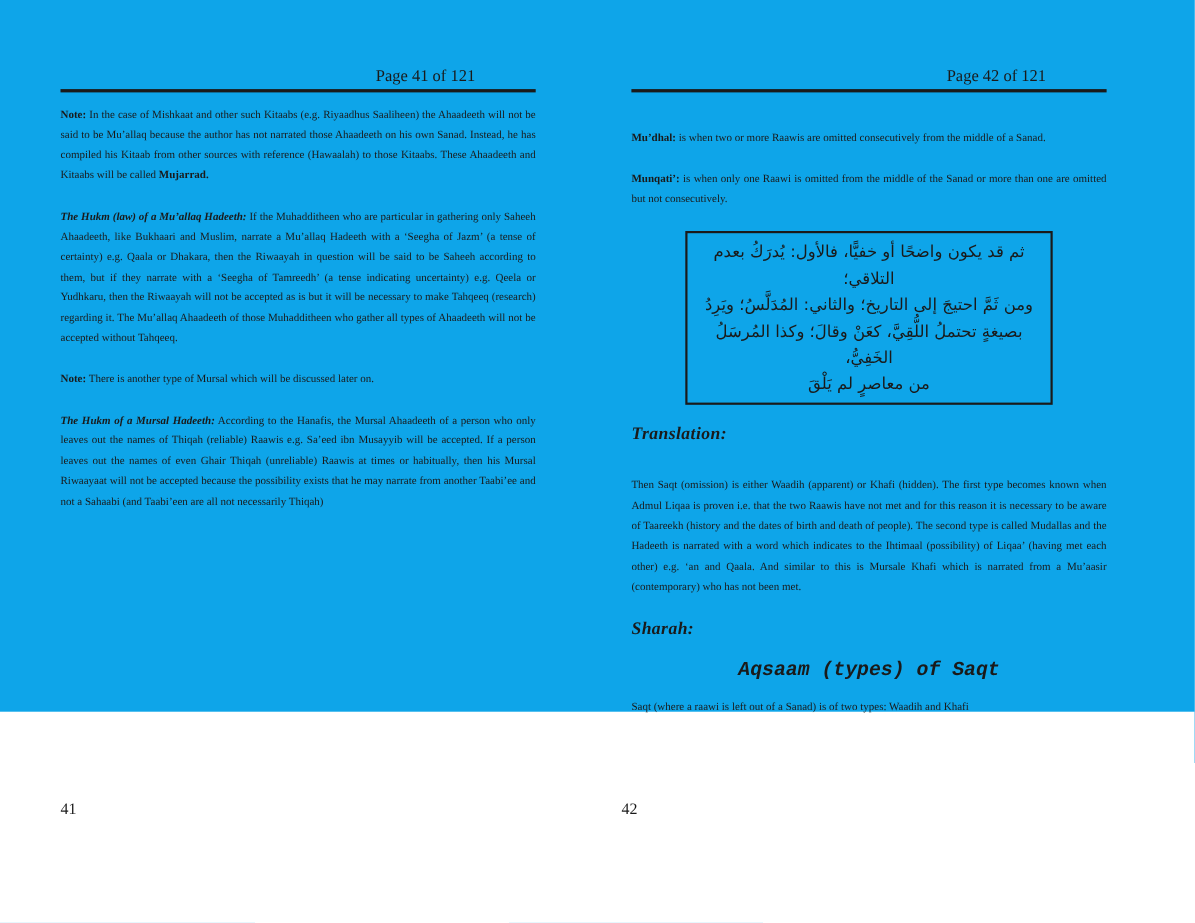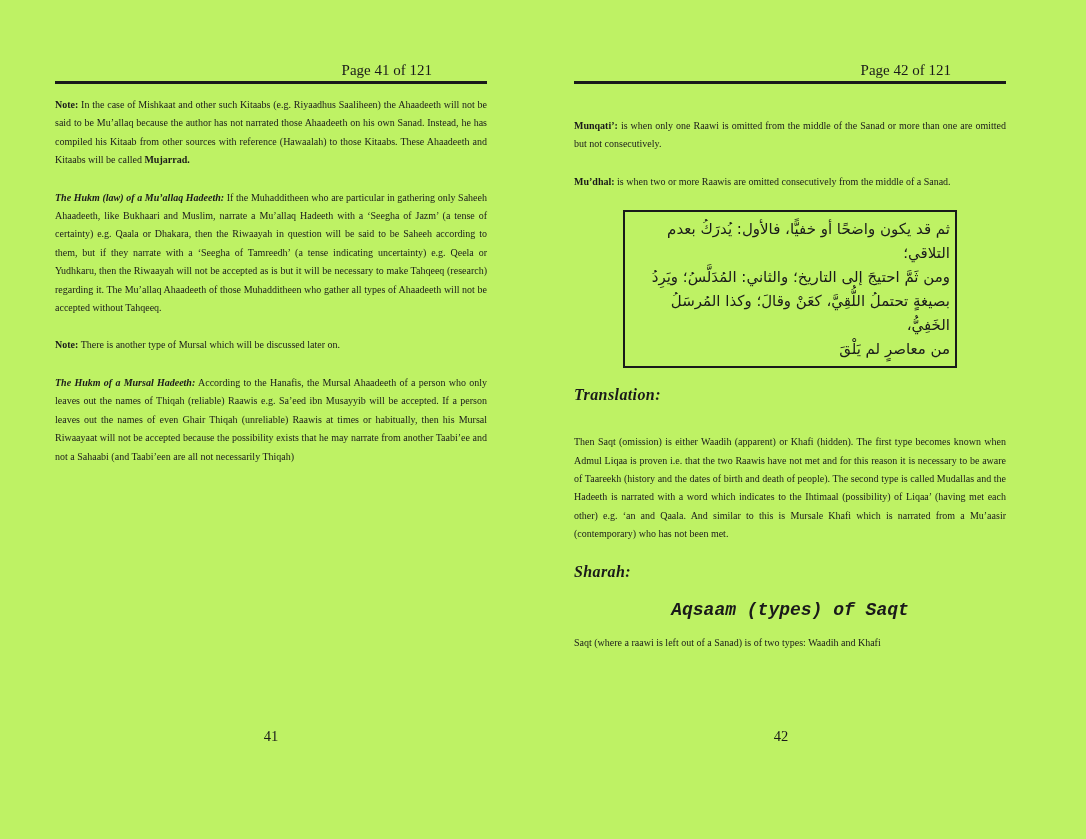--- a/index.html
+++ b/index.html
@@ -10,22 +10,22 @@
     width: 1086px;
     height: 839px;
     background: #ffffff;
     font-family: "Liberation Serif", "DejaVu Serif", serif;
     color: #1a1a1a;
     overflow: hidden;
   }
   .sheet {
     position: relative;
     width: 1086px;
-    height: 839px;
-    background: #bef264;
+    height: 647px;
+    background: #0ea5e9;
     text-decoration: underline;
   }
   .page {
     position: absolute;
     top: 61px;
     width: 432px;
   }
   .page-left  { left: 55px; }
   .page-right { left: 574px; }
 
@@ -58,21 +58,21 @@
   .lead-bold { font-weight: bold; }
   .lead-bold-italic { font-weight: bold; font-style: italic; }
   .tail-bold { font-weight: bold; }
 
   .arabic-box {
     width: 320px;
     margin: 14px auto 18px auto;
     border: 2px solid #1a1a1a;
     padding: 5px 5px;
     direction: rtl;
-    text-align: right;
+    text-align: center;
     font-family: "DejaVu Sans", sans-serif;
     font-size: 15px;
     line-height: 24px;
     white-space: pre-line;
     color: #1a1a1a;
   }
 
   .script-heading {
     margin: 0 0 29px 0;
     font-size: 16px;
@@ -89,21 +89,20 @@
     font-style: italic;
     font-size: 18px;
     line-height: 18px;
     text-align: center;
   }
 
   .page-footer {
     position: absolute;
     top: 728px;
     width: 432px;
-    text-align: center;
     font-size: 14.5px;
   }
   .page-footer-left  { left: 55px; }
   .page-footer-right { left: 565px; }
 </style>
 </head>
 <body>
 
 <div class="sheet">
 
@@ -119,23 +118,23 @@
       <p class="para mb18"><span class="lead-bold">Note:</span> <span>There is another type of Mursal which will be discussed later on.</span></p>
 
       <p class="para mb0"><span class="lead-bold-italic">The Hukm of a Mursal Hadeeth:</span> <span>According to the Hanafis, the Mursal Ahaadeeth of a person who only leaves out the names of Thiqah (reliable) Raawis e.g. Sa’eed ibn Musayyib will be accepted. If a person leaves out the names of even Ghair Thiqah (unreliable) Raawis at times or habitually, then his Mursal Riwaayaat will not be accepted because the possibility exists that he may narrate from another Taabi’ee and not a Sahaabi (and Taabi’een are all not necessarily Thiqah)</span></p>
     </div>
   </div>
 
   <div class="page page-right">
     <div class="page-header">Page 42 of 121</div>
 
     <div class="page-body">
+      <p class="para mb23"><span class="lead-bold">Mu’dhal:</span> <span>is when two or more Raawis are omitted consecutively from the middle of a Sanad.</span></p>
+
       <p class="para mb0"><span class="lead-bold">Munqati’:</span> <span>is when only one Raawi is omitted from the middle of the Sanad or more than one are omitted but not consecutively.</span></p>
-
-      <p class="para mb23"><span class="lead-bold">Mu’dhal:</span> <span>is when two or more Raawis are omitted consecutively from the middle of a Sanad.</span></p>
 
       <div class="arabic-box">ثم قد يكون واضحًا أو خفيًّا، فالأول: يُدرَكُ بعدم التلاقي؛
 ومن ثَمَّ احتيجَ إلى التاريخ؛ والثاني: المُدَلَّسُ؛ ويَرِدُ
 بصيغةٍ تحتملُ اللُّقِيَّ، كعَنْ وقالَ؛ وكذا المُرسَلُ الخَفِيُّ،
 من معاصرٍ لم يَلْقَ</div>
 
       <div class="script-heading">Translation:</div>
 
       <p class="para mb16"><span>Then Saqt (omission) is either Waadih (apparent) or Khafi (hidden). The first type becomes known when Admul Liqaa is proven i.e. that the two Raawis have not met and for this reason it is necessary to be aware of Taareekh (history and the dates of birth and death of people). The second type is called Mudallas and the Hadeeth is narrated with a word which indicates to the Ihtimaal (possibility) of Liqaa’ (having met each other) e.g. ‘an and Qaala. And similar to this is Mursale Khafi which is narrated from a Mu’aasir (contemporary) who has not been met.</span></p>
 

